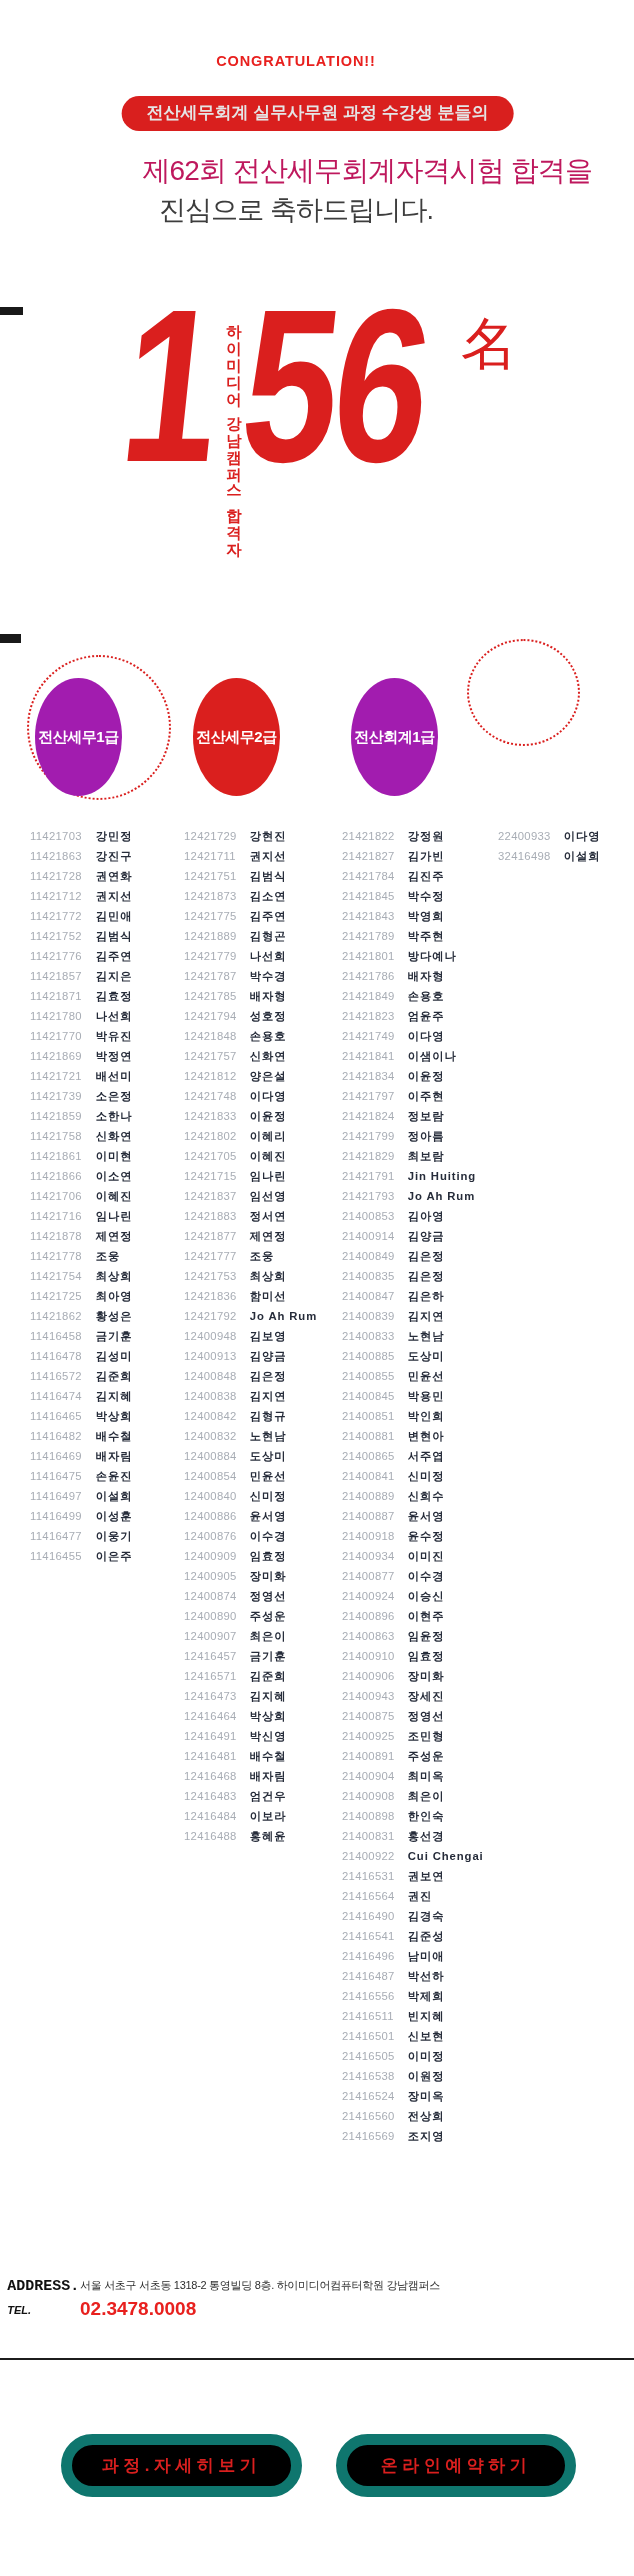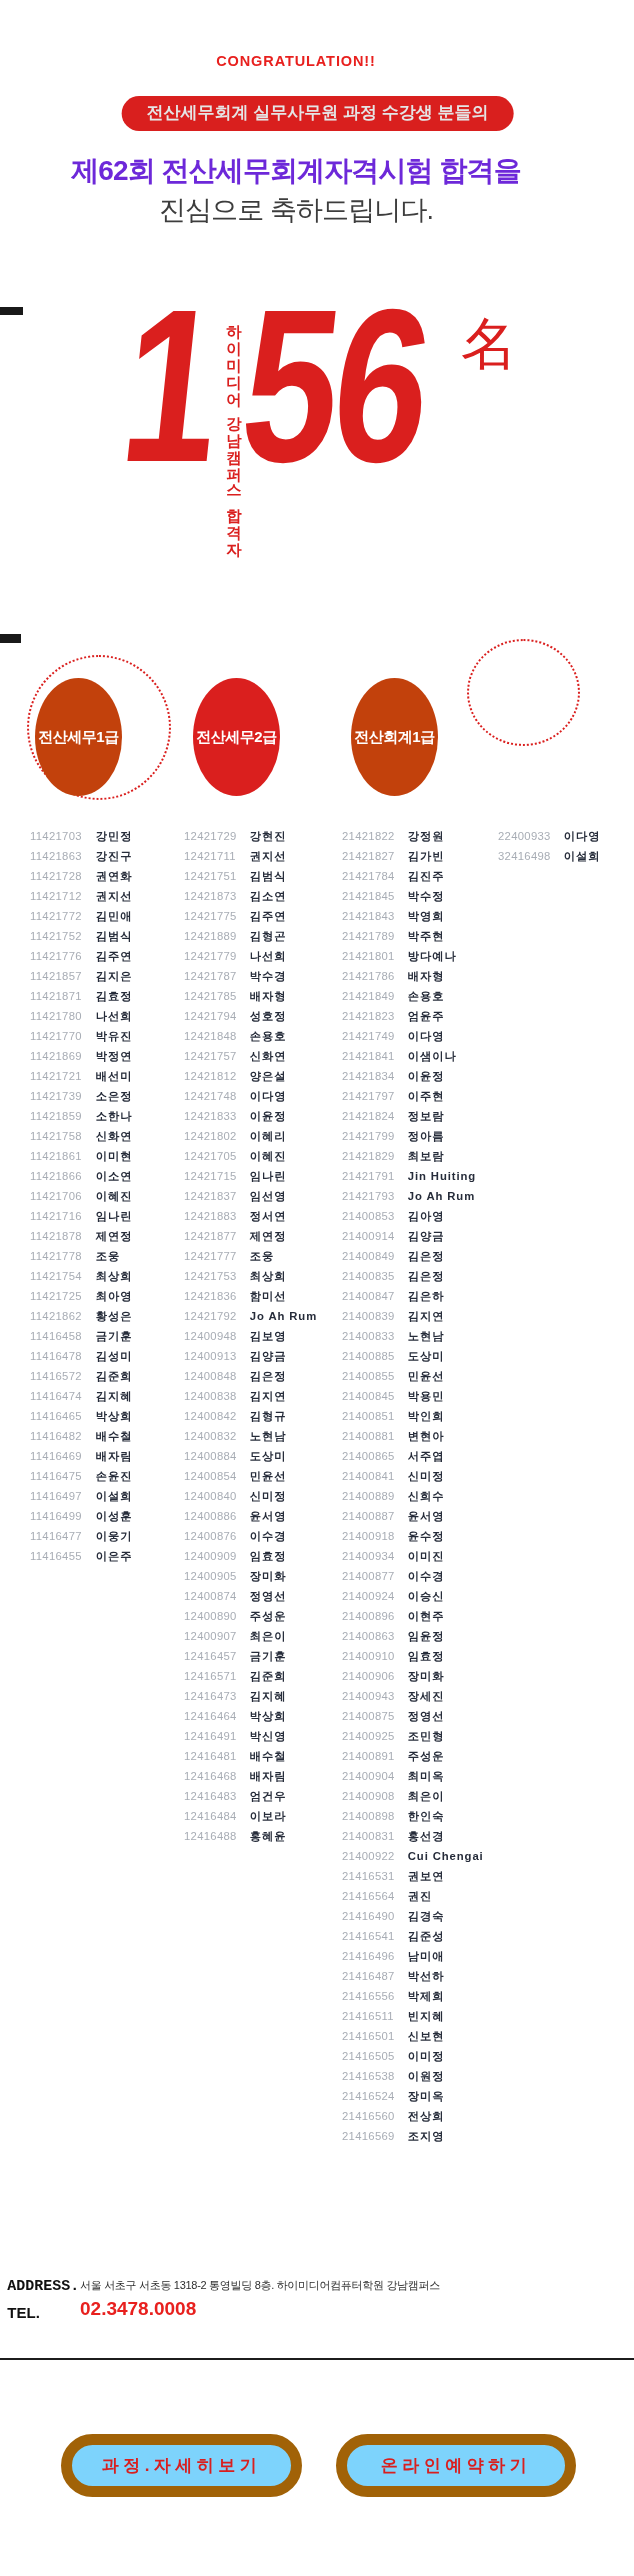--- a/index.html
+++ b/index.html
@@ -4,21 +4,21 @@
 <style>
   html,body{margin:0;padding:0;background:#fff;}
   .page{position:relative;width:635px;height:2576px;background:#ffffff;overflow:hidden;
         font-family:"Liberation Sans","DejaVu Sans",sans-serif;}
   .abs{position:absolute;}
   .center{left:0;width:592px;text-align:center;}
 
   .congrats{top:53px;font-size:14.5px;font-weight:bold;letter-spacing:0.9px;color:#e8201e;}
   .badge{top:96px;left:50%;transform:translateX(-50%);background:#d91f1e;color:#e5e5e5;
          font-size:17px;font-weight:bold;padding:5.4px 25.4px 6.3px;border-radius:27px;white-space:nowrap;}
-  .title{top:152px;font-size:28px;font-weight:bold;color:#6d28d9;letter-spacing:-0.9px;}
+  .title{top:152px;font-size:28px;font-weight:normal;color:#be185d;letter-spacing:-0.9px;text-align:right;}
   .subtitle{top:192px;font-size:27px;color:#3d3d3d;letter-spacing:-0.9px;}
 
   .bar{background:#191919;}
   .bar1{top:307px;left:0;width:23px;height:8.2px;}
   .bar2{top:634px;left:0;width:21px;height:9px;}
 
   .bignum{color:#da1f1e;font-weight:bold;font-size:218px;line-height:1;transform:skewX(-6deg) scaleX(0.78);transform-origin:left top;}
   .d1{left:136px;top:277px;}
   .d56{left:256px;top:277px;letter-spacing:-5.4px;}
   .vtext{left:223px;top:313px;height:240px;writing-mode:vertical-rl;color:#da1f1e;
@@ -29,44 +29,44 @@
        box-sizing:border-box;display:flex;align-items:center;justify-content:center;background:#fff;
        color:#d91f1e;font-size:19px;font-weight:bold;letter-spacing:2.7px;white-space:pre;cursor:pointer;}
 
   .ring{border:2.3px dotted #da1f1e;border-radius:50%;}
   .ring1{left:27px;top:655px;width:140px;height:141px;}
   .ring4{left:467px;top:639px;width:109px;height:103px;}
 
   .circle{width:87px;height:118px;border-radius:50%;display:flex;align-items:center;justify-content:center;
           color:#fff;font-size:15px;font-weight:bold;text-align:center;line-height:1.5;white-space:pre-line;
           letter-spacing:-0.5px;}
-  .c-navy{background:#c2410c;}
+  .c-navy{background:#a21caf;}
   .c-red{background:#da1f1e;}
   .c1{left:35px;top:678px;}
   .c2{left:193px;top:678px;}
   .c3{left:351px;top:678px;}
   .c4{left:509px;top:678px;}
 
   .col{top:826px;}
   .col0{left:30px;}
   .col1{left:184px;}
   .col2{left:342px;}
   .col3{left:498px;}
   .row{display:flex;height:20px;align-items:center;}
   .rid{width:54px;margin-right:11.8px;font-size:11.3px;color:#a8adb5;letter-spacing:0.3px;}
   .rname{font-size:11.3px;font-weight:bold;color:#262c3a;letter-spacing:0.9px;white-space:nowrap;}
 
   .divider{top:2358px;left:0;width:635px;height:1.8px;background:#1c1c1c;}
   .addr-label{left:7.3px;top:2278px;font-size:15px;font-weight:bold;color:#111;font-family:Liberation Mono, monospace;}
   .addr-value{left:80px;top:2278px;font-size:11px;color:#2e2e2e;letter-spacing:-0.3px;}
-  .tel-label{left:7.3px;top:2304px;font-size:15px;font-weight:bold;color:#111;}
+  .tel-label{left:7.3px;top:2304px;font-size:11px;font-weight:bold;color:#111;font-style:italic;}
   .tel-value{left:80px;top:2298px;font-size:19px;font-weight:bold;color:#e8201e;}
 
-  .foot-btn{top:2434px;height:63px;border:11px solid #a16207;border-radius:33px;box-sizing:border-box;
-            display:flex;align-items:center;justify-content:center;background:#7dd3fc;color:#d91f1e;
+  .foot-btn{top:2434px;height:63px;border:11px solid #0f766e;border-radius:33px;box-sizing:border-box;
+            display:flex;align-items:center;justify-content:center;background:#000000;color:#d91f1e;
             font-size:17px;font-weight:bold;letter-spacing:4.5px;white-space:nowrap;cursor:pointer;}
   .fb1{left:61px;width:241px;}
   .fb2{left:336px;width:240px;}
 </style>
 </head>
 <body>
 
 <div class="page">
 
   <div class="abs center congrats">CONGRATULATION!!</div>

